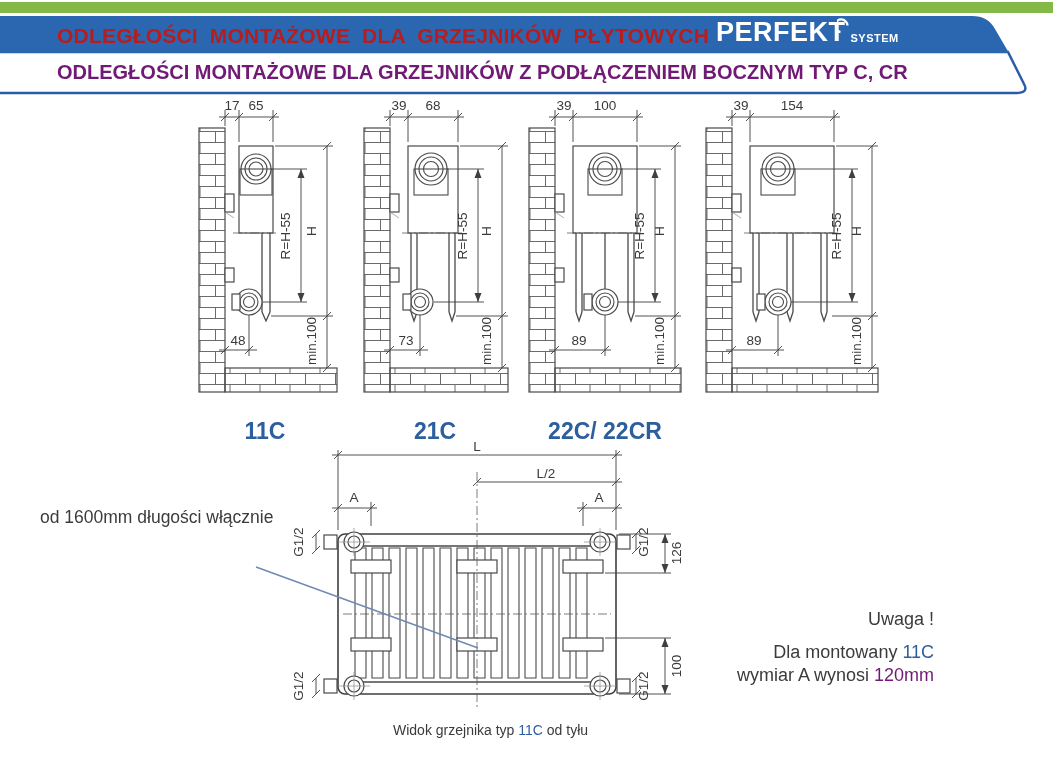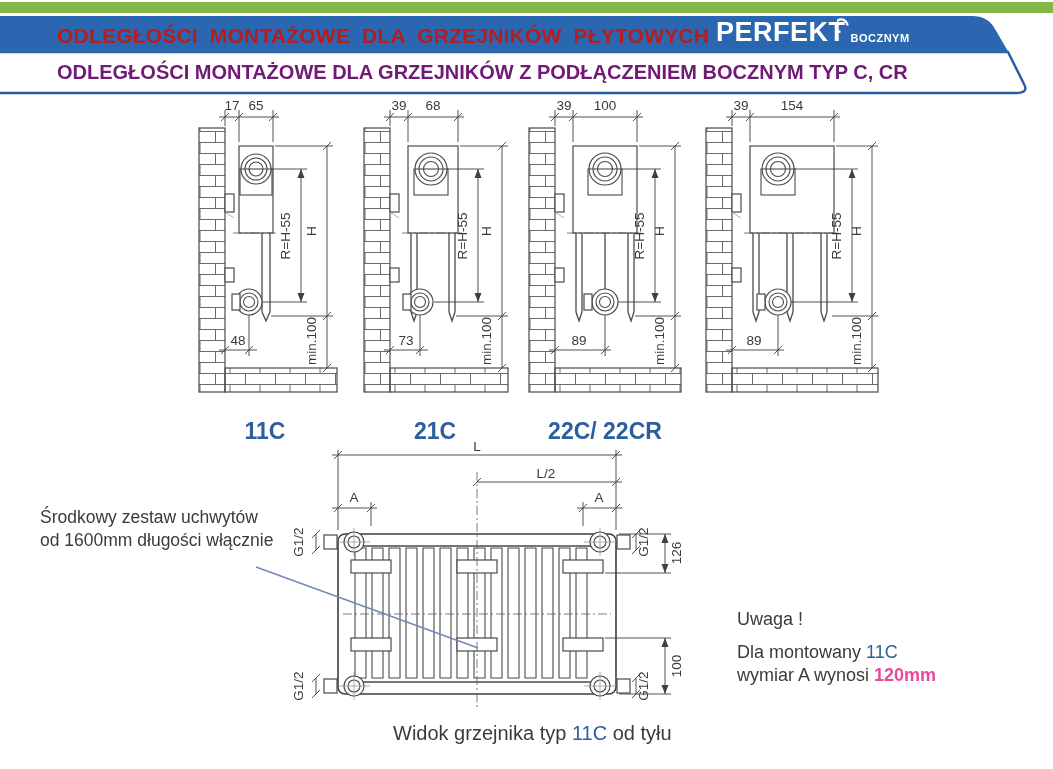--- a/index.html
+++ b/index.html
@@ -20,44 +20,44 @@
   .wh{fill:#fff;stroke:#4a4a4a;stroke-width:1.2;}
   .wh2{fill:#fff;stroke:#3f3f3f;stroke-width:1.6;}
   .dim{stroke:#3f3f3f;stroke-width:.9;fill:none;}
   .arr{fill:#3f3f3f;stroke:none;}
   .dash{stroke:#5a5a5a;stroke-width:.8;fill:none;stroke-dasharray:9 3 2 3;}
   .dimtxt{font:13.5px "Liberation Sans",sans-serif;fill:#3a3a3a;}
   .dia{position:absolute;top:98px;}
   .dlabel{font-size:23px;font-weight:700;color:#2d5f9e;text-align:center;margin-top:4px;}
   
   .annotation{left:40px;top:506px;font-size:17.5px;color:#3b3b3b;line-height:23px;}
-  .caption{left:393px;top:722px;font-size:20px;color:#3b3b3b;}
+  .caption{left:393px;top:722px;font-size:14px;color:#3b3b3b;}
   .caption .blue{color:#2d5f9e;}
-  .note{left:737px;top:608px;font-size:18px;color:#3b3b3b;line-height:23px;}
+  .note{left:737px;top:608px;font-size:18px;color:#3b3b3b;line-height:23px;text-align:right;}
   .note .title{margin-bottom:10px;}
   .note .grp{margin-bottom:13px;}
   .note .blue{color:#2d5f9e;}
-  .note .val{font-weight:700;color:#ec4899;}
+  .note .val{font-weight:400;color:#701a75;}
   .overlay{left:0;top:0;pointer-events:none;}
 </style>
 </head>
 <body>
 
 <svg class="abs" style="left:0;top:0" width="1053" height="100" viewBox="0 0 1053 100">
   <rect x="0" y="2" width="1053" height="11" fill="#84b847"></rect>
   <path d="M-4 52 H1008 L1024 84 Q1029 93 1016 93 H-4 Z" fill="#ffffff" stroke="#2b5ca8" stroke-width="2.5"></path>
   <path d="M0 16 H972 Q988 16 995 29 L1009 53 H0 Z" fill="#2a67b0"></path>
 </svg>
 <div class="abs banner-title"><span>ODLEGŁOŚCI MONTAŻOWE DLA GRZEJNIKÓW PŁYTOWYCH</span></div>
 <div class="abs brand">
   <span class="brand-main">PERFEKT</span>
   <svg width="16" height="20" viewBox="0 0 16 20" style="margin:-1px 0 0 -9px">
     <path d="M3.5 16 A6.3 6.3 0 1 1 10.5 9.5" fill="none" stroke="#ffffff" stroke-width="2.3"></path>
   </svg>
-  <span class="brand-sub">BOCZNYM</span>
+  <span class="brand-sub">SYSTEM</span>
 </div>
 <div class="abs subtitle"><span>ODLEGŁOŚCI MONTAŻOWE DLA GRZEJNIKÓW Z PODŁĄCZENIEM BOCZNYM TYP C, CR</span></div>
 
 <div class="dia" style="left:185px;width:160px">
 <svg width="160" height="312" viewBox="0 0 160 312">
   <defs>
         <pattern id="bk1" width="30" height="22" patternUnits="userSpaceOnUse">
           <path class="pln" d="M0 .5H30 M0 11.5H30 M15 .5V11.5 M.5 11.5V22.5"></path>
         </pattern>
       </defs>
@@ -367,21 +367,20 @@
     <path d="M382 196 l-3.5 9 h7 z M382 252 l-3.5 -9 h7 z" class="arr"></path>
     <text class="dimtxt" transform="rotate(-90 398 224)" x="398" y="224" text-anchor="middle">100</text>
   </g>
 </svg>
 
 <svg class="abs overlay" width="1053" height="769" viewBox="0 0 1053 769">
   <line x1="256" y1="567" x2="478" y2="648" stroke="#7188b6" stroke-width="1.4"></line>
 </svg>
 
 <div class="abs annotation">
-  <div>Środkowy zestaw uchwytów</div>
   <div>od 1600mm długości włącznie</div>
 </div>
 
 <div class="abs caption">
   <span>Widok grzejnika typ </span><span class="blue">11C</span><span> od tyłu</span>
 </div>
 
 <div class="abs note">
   <div class="title">Uwaga !</div>
   <div class="grp">

